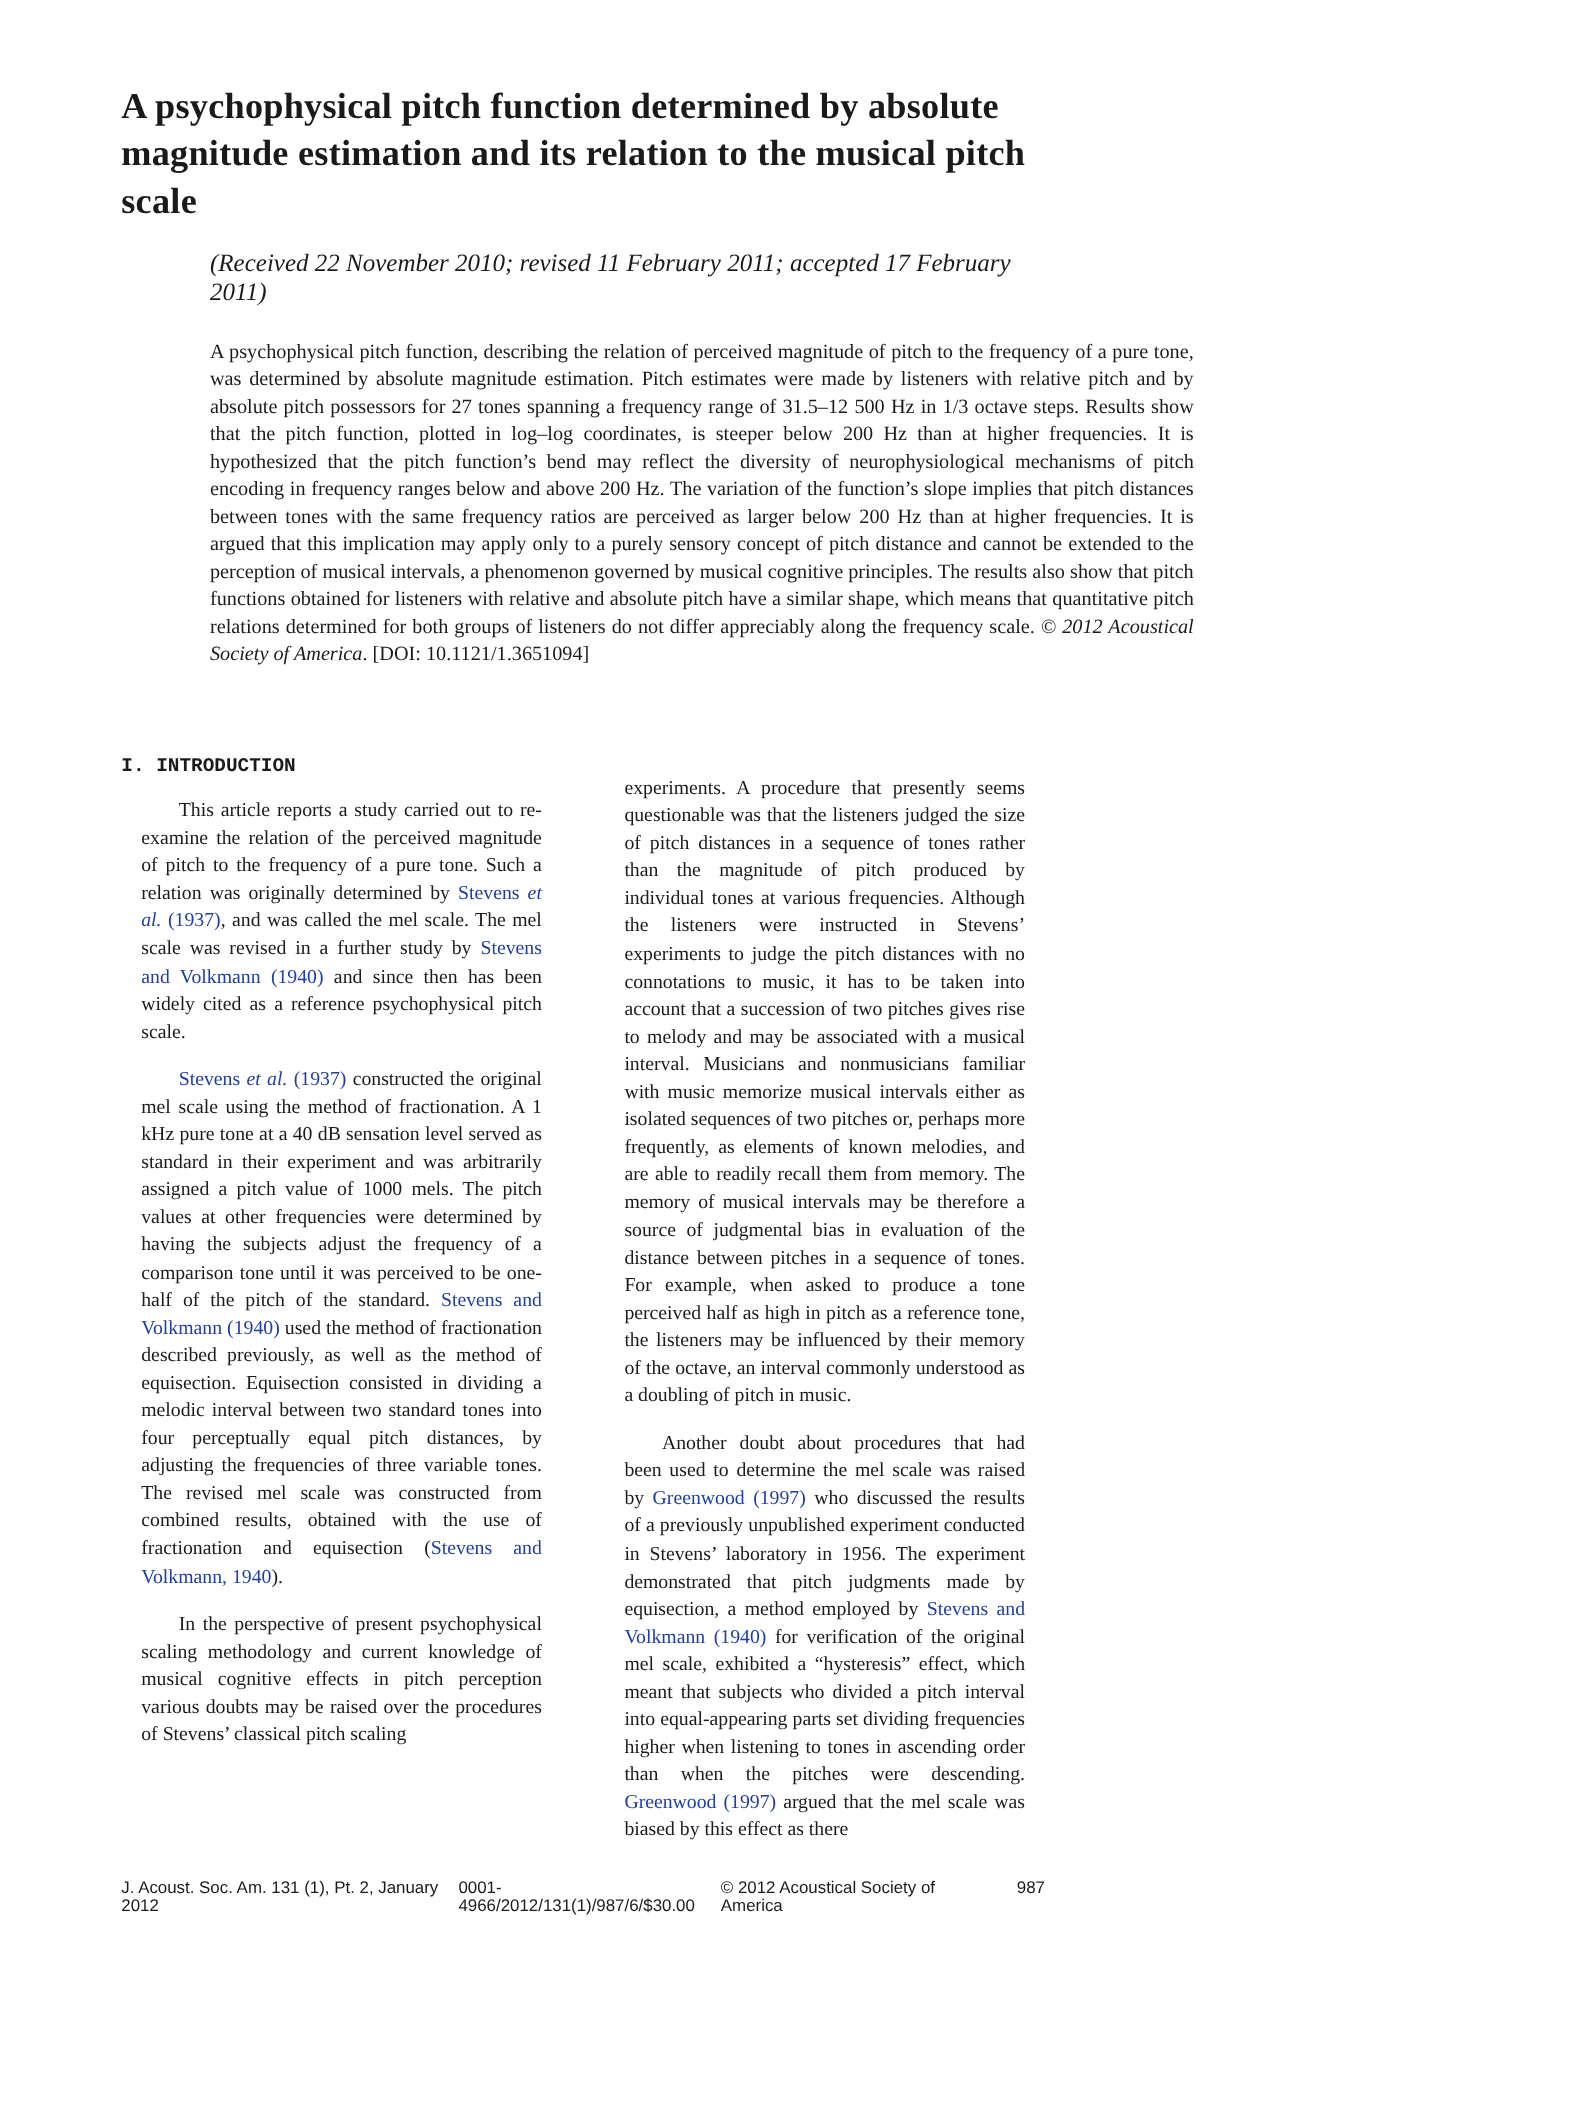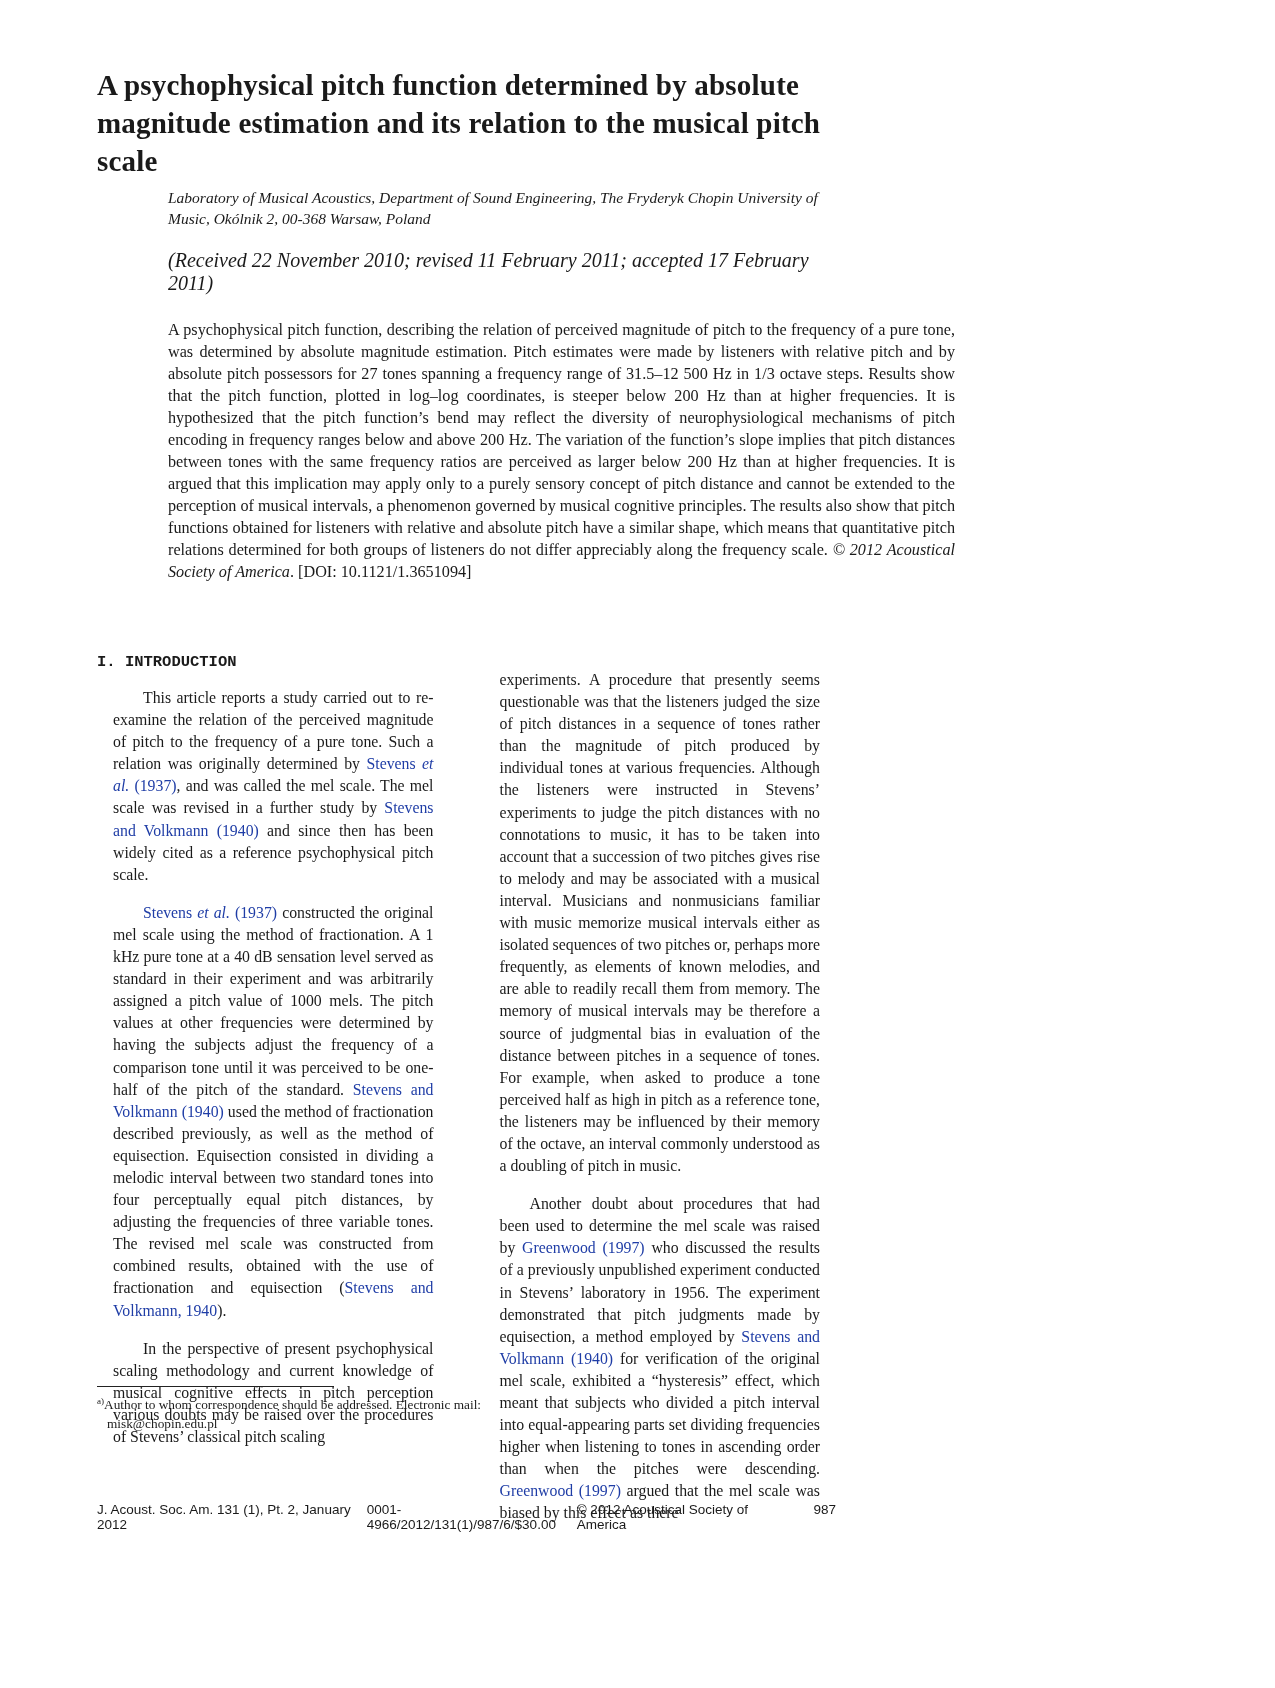--- a/index.html
+++ b/index.html
@@ -106,43 +106,38 @@
   .pageno{margin-left:30px;}
 </style>
 </head>
 <body>
 
 <div class="page">
 
   <header>
     <h1 class="article-title">A psychophysical pitch function determined by absolute magnitude estimation and its relation to the musical pitch scale</h1>
     <div class="byline">
-      <p class="affiliation">Laboratory of Musical Acoustics, Department of Sound Engineering, The Fryderyk Chopin University of Music, Okólnik 2, 00-368 Warsaw, Poland</p>
       <p class="received">(Received 22 November 2010; revised 11 February 2011; accepted 17 February 2011)</p>
       <p class="abstract"><span>A psychophysical pitch function, describing the relation of perceived magnitude of pitch to the frequency of a pure tone, was determined by absolute magnitude estimation. Pitch estimates were made by listeners with relative pitch and by absolute pitch possessors for 27 tones spanning a frequency range of 31.5–12 500 Hz in 1/3 octave steps. Results show that the pitch function, plotted in log–log coordinates, is steeper below 200 Hz than at higher frequencies. It is hypothesized that the pitch function’s bend may reflect the diversity of neurophysiological mechanisms of pitch encoding in frequency ranges below and above 200 Hz. The variation of the function’s slope implies that pitch distances between tones with the same frequency ratios are perceived as larger below 200 Hz than at higher frequencies. It is argued that this implication may apply only to a purely sensory concept of pitch distance and cannot be extended to the perception of musical intervals, a phenomenon governed by musical cognitive principles. The results also show that pitch functions obtained for listeners with relative and absolute pitch have a similar shape, which means that quantitative pitch relations determined for both groups of listeners do not differ appreciably along the frequency scale. </span><span class="i">© 2012 Acoustical Society of America</span><span>. [DOI: 10.1121/1.3651094]</span></p>
     </div>
   </header>
 
   <main class="columns">
     <section class="col">
       <h2 class="section-heading">I. INTRODUCTION</h2>
       <p class="body indent"><span>This article reports a study carried out to re-examine the relation of the perceived magnitude of pitch to the frequency of a pure tone. Such a relation was originally determined by </span><span class="cite">Stevens </span><span class="cite i">et al.</span><span class="cite"> (1937)</span><span>, and was called the mel scale. The mel scale was revised in a further study by </span><span class="cite">Stevens and Volkmann (1940)</span><span> and since then has been widely cited as a reference psychophysical pitch scale.</span></p>
       <p class="body indent"><span class="cite">Stevens </span><span class="cite i">et al.</span><span class="cite"> (1937)</span><span> constructed the original mel scale using the method of fractionation. A 1 kHz pure tone at a 40 dB sensation level served as standard in their experiment and was arbitrarily assigned a pitch value of 1000 mels. The pitch values at other frequencies were determined by having the subjects adjust the frequency of a comparison tone until it was perceived to be one-half of the pitch of the standard. </span><span class="cite">Stevens and Volkmann (1940)</span><span> used the method of fractionation described previously, as well as the method of equisection. Equisection consisted in dividing a melodic interval between two standard tones into four perceptually equal pitch distances, by adjusting the frequencies of three variable tones. The revised mel scale was constructed from combined results, obtained with the use of fractionation and equisection (</span><span class="cite">Stevens and Volkmann, 1940</span><span>).</span></p>
       <p class="body indent"><span>In the perspective of present psychophysical scaling methodology and current knowledge of musical cognitive effects in pitch perception various doubts may be raised over the procedures of Stevens’ classical pitch scaling</span></p>
     </section>
     <section class="col">
       <p class="body"><span>experiments. A procedure that presently seems questionable was that the listeners judged the size of pitch distances in a sequence of tones rather than the magnitude of pitch produced by individual tones at various frequencies. Although the listeners were instructed in Stevens’ experiments to judge the pitch distances with no connotations to music, it has to be taken into account that a succession of two pitches gives rise to melody and may be associated with a musical interval. Musicians and nonmusicians familiar with music memorize musical intervals either as isolated sequences of two pitches or, perhaps more frequently, as elements of known melodies, and are able to readily recall them from memory. The memory of musical intervals may be therefore a source of judgmental bias in evaluation of the distance between pitches in a sequence of tones. For example, when asked to produce a tone perceived half as high in pitch as a reference tone, the listeners may be influenced by their memory of the octave, an interval commonly understood as a doubling of pitch in music.</span></p>
       <p class="body indent"><span>Another doubt about procedures that had been used to determine the mel scale was raised by </span><span class="cite">Greenwood (1997)</span><span> who discussed the results of a previously unpublished experiment conducted in Stevens’ laboratory in 1956. The experiment demonstrated that pitch judgments made by equisection, a method employed by </span><span class="cite">Stevens and Volkmann (1940)</span><span> for verification of the original mel scale, exhibited a “hysteresis” effect, which meant that subjects who divided a pitch interval into equal-appearing parts set dividing frequencies higher when listening to tones in ascending order than when the pitches were descending. </span><span class="cite">Greenwood (1997)</span><span> argued that the mel scale was biased by this effect as there</span></p>
     </section>
   </main>
 
-  <div class="footnote">
-    <div class="footnote-rule"></div>
-    <p class="footnote-text"><span class="sup">a)</span><span>Author to whom correspondence should be addressed. Electronic mail: misk@chopin.edu.pl</span></p>
-  </div>
 
   <footer class="page-footer">
     <span><span>J. Acoust. Soc. Am. </span><span class="b">131</span><span> (1), Pt. 2, January 2012</span></span>
     <span>0001-4966/2012/131(1)/987/6/$30.00</span>
     <span class="footer-right">
       <span>© 2012 Acoustical Society of America</span>
       <span class="pageno">987</span>
     </span>
   </footer>
 

